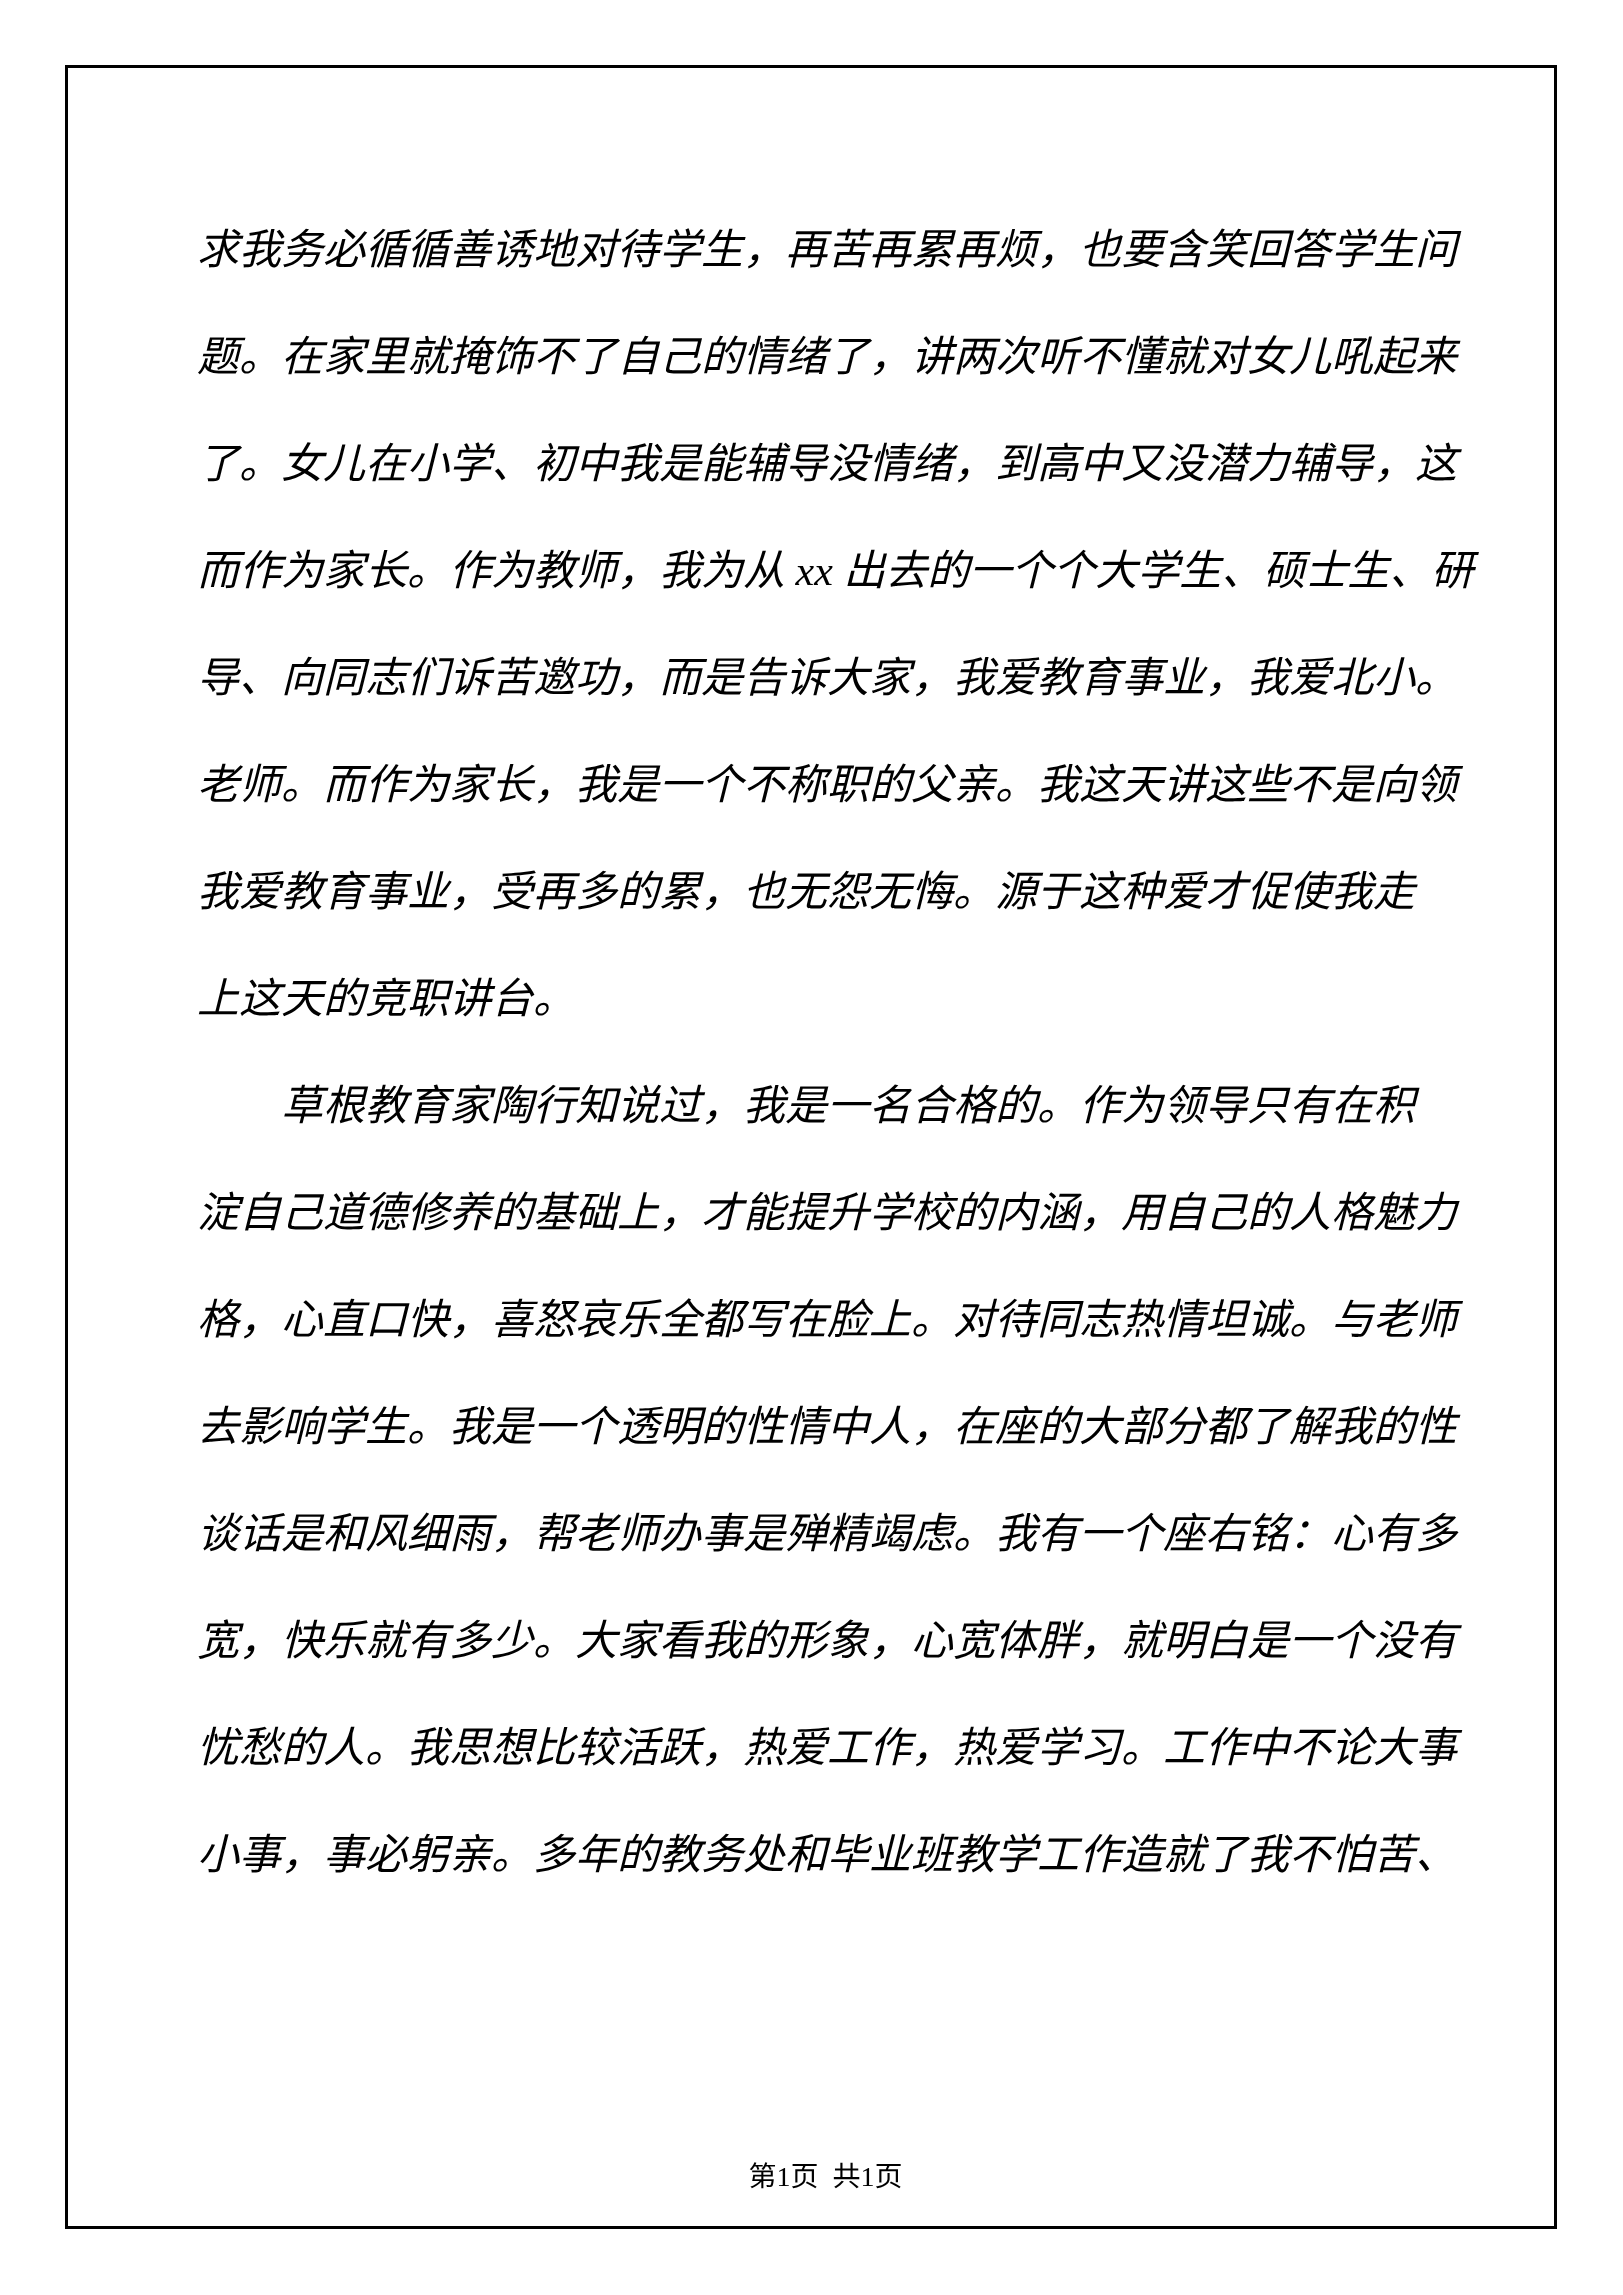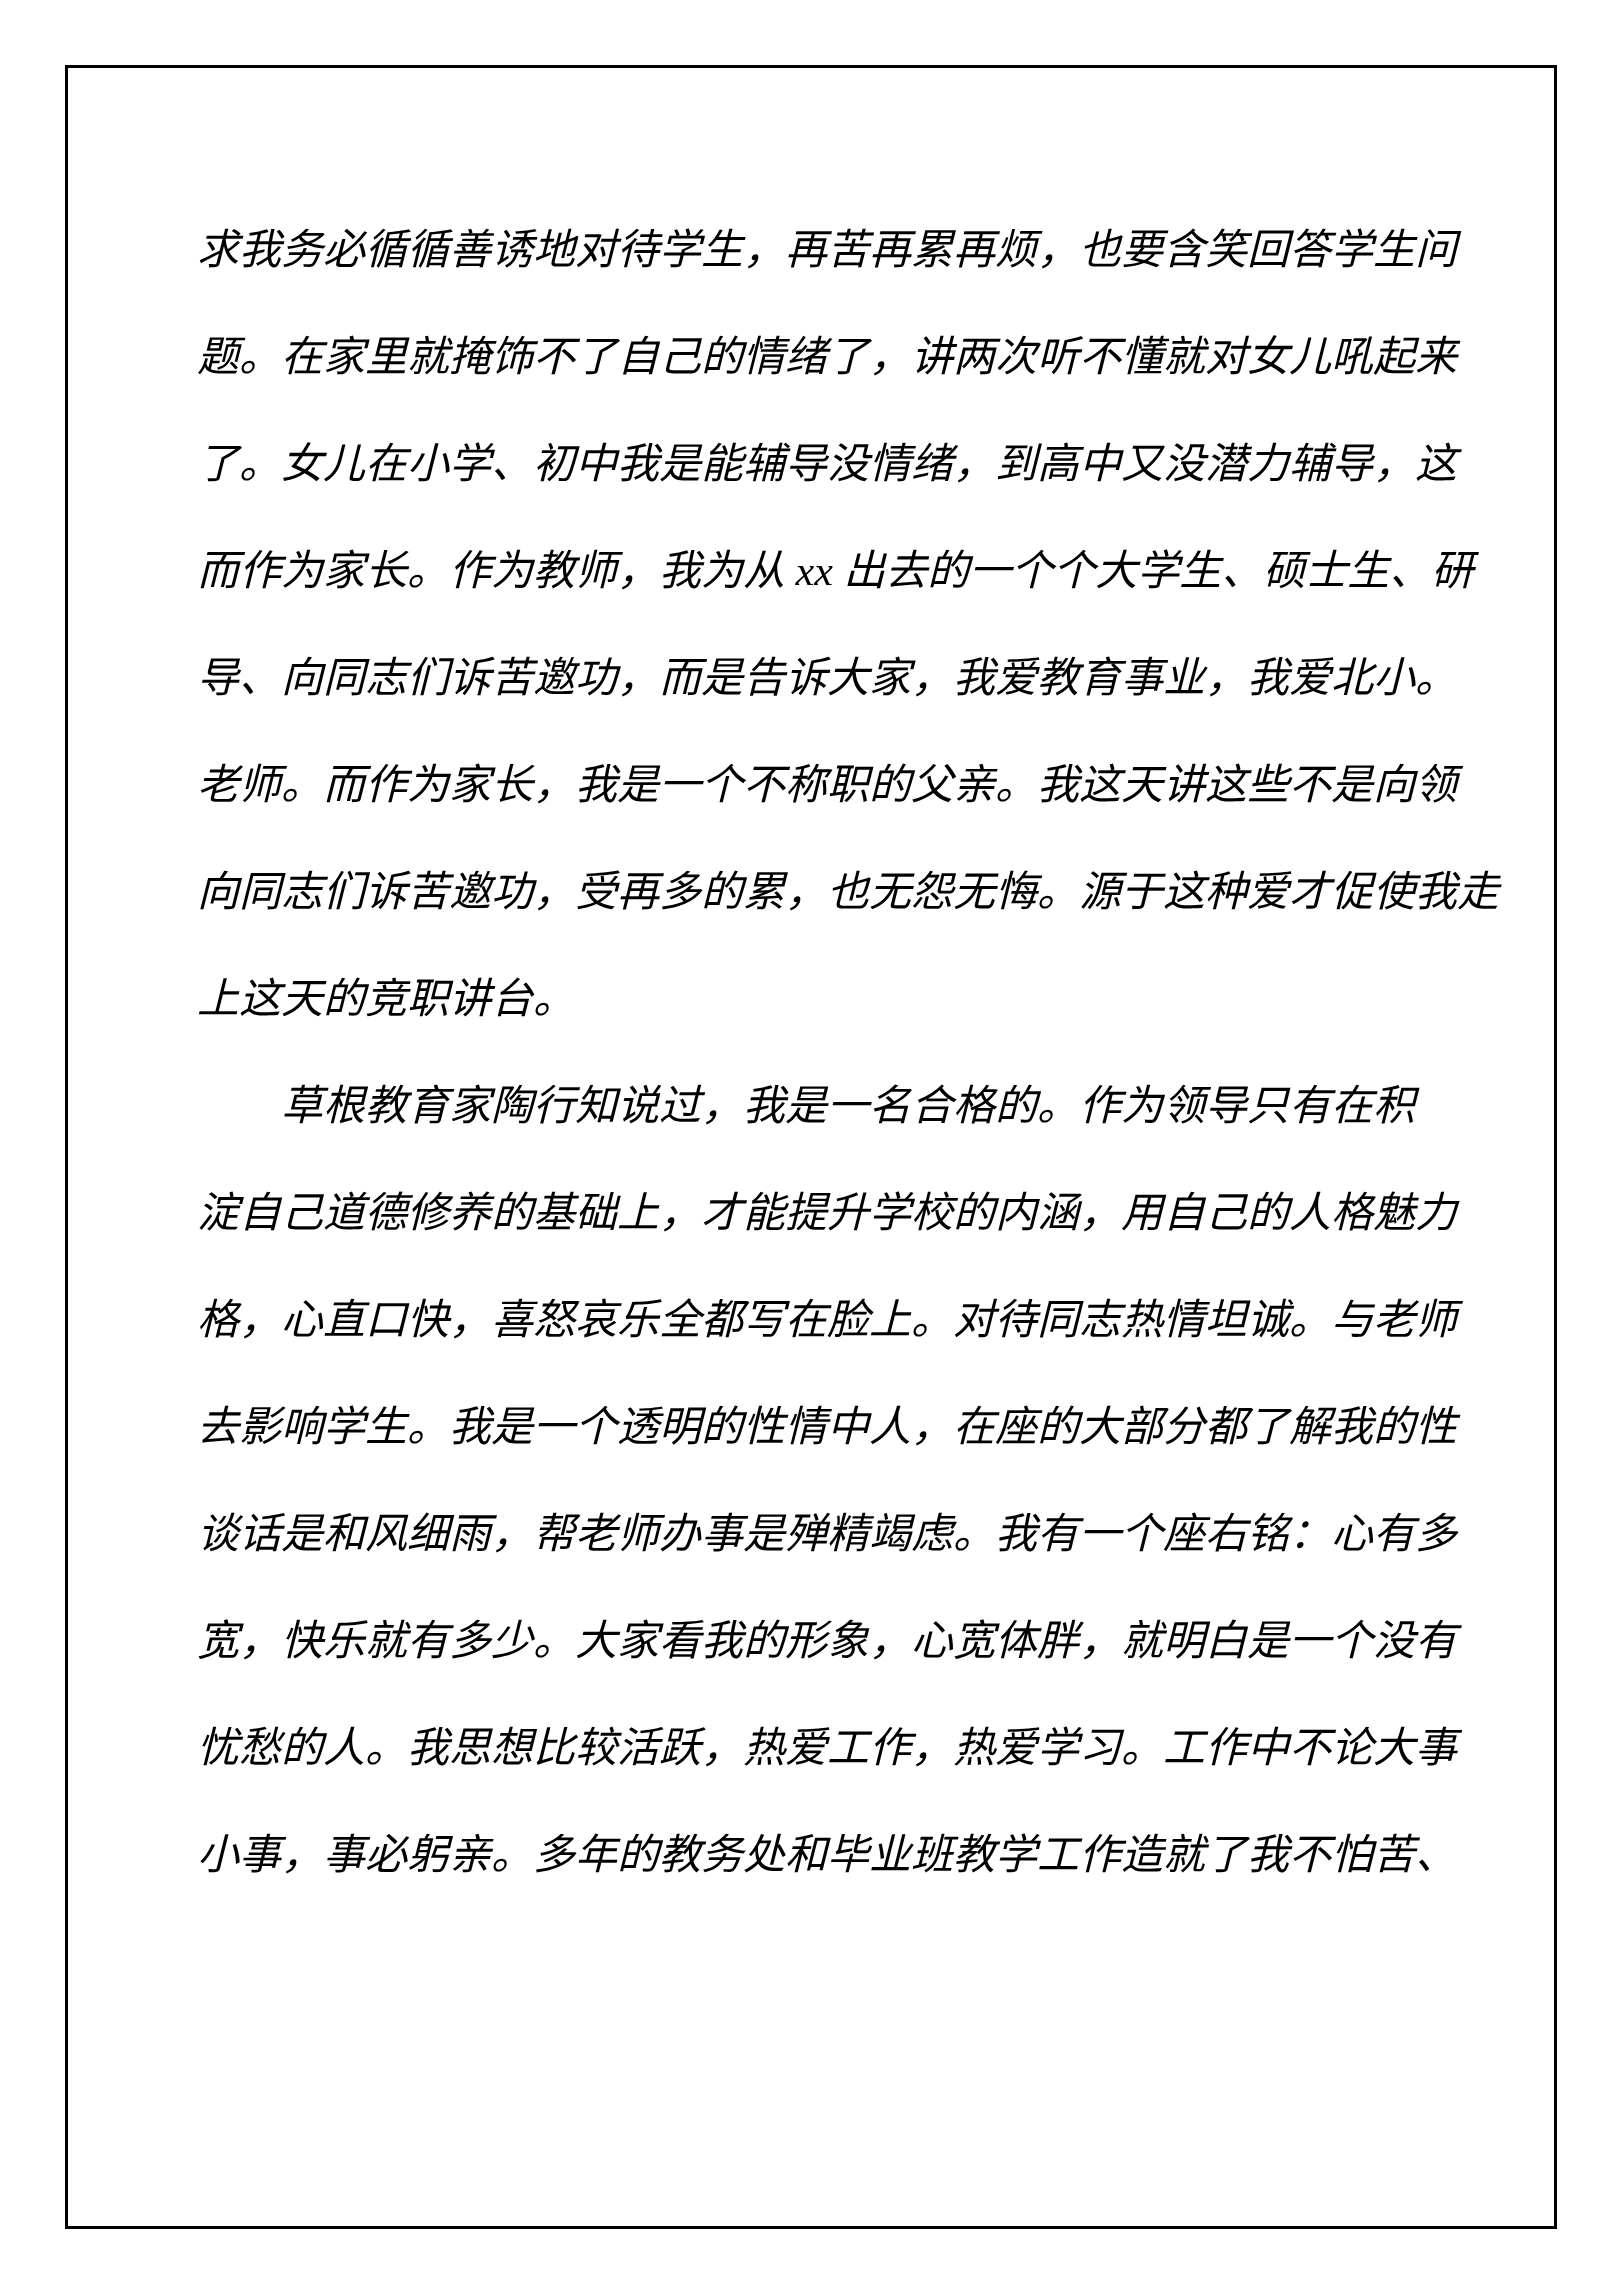--- a/index.html
+++ b/index.html
@@ -56,25 +56,28 @@
 
 <div class="page">
   <div class="page-border"></div>
   <div class="doc-body">
       <div class="line">求我务必循循善诱地对待学生，再苦再累再烦，也要含笑回答学生问</div>
       <div class="line">题。在家里就掩饰不了自己的情绪了，讲两次听不懂就对女儿吼起来</div>
       <div class="line">了。女儿在小学、初中我是能辅导没情绪，到高中又没潜力辅导，这</div>
       <div class="line">而作为家长。作为教师，我为从 xx 出去的一个个大学生、硕士生、研</div>
       <div class="line">导、向同志们诉苦邀功，而是告诉大家，我爱教育事业，我爱北小。</div>
       <div class="line">老师。而作为家长，我是一个不称职的父亲。我这天讲这些不是向领</div>
-      <div class="line">向同志们诉苦邀功，受再多的累，也无怨无悔。源于这种爱才促使我走</div>
+      <div class="line">我爱教育事业，受再多的累，也无怨无悔。源于这种爱才促使我走</div>
       <div class="line">上这天的竞职讲台。</div>
       <div class="line">　　草根教育家陶行知说过，我是一名合格的。作为领导只有在积</div>
       <div class="line">淀自己道德修养的基础上，才能提升学校的内涵，用自己的人格魅力</div>
       <div class="line">格，心直口快，喜怒哀乐全都写在脸上。对待同志热情坦诚。与老师</div>
       <div class="line">去影响学生。我是一个透明的性情中人，在座的大部分都了解我的性</div>
       <div class="line">谈话是和风细雨，帮老师办事是殚精竭虑。我有一个座右铭：心有多</div>
       <div class="line">宽，快乐就有多少。大家看我的形象，心宽体胖，就明白是一个没有</div>
       <div class="line">忧愁的人。我思想比较活跃，热爱工作，热爱学习。工作中不论大事</div>
       <div class="line">小事，事必躬亲。多年的教务处和毕业班教学工作造就了我不怕苦、</div>
     </div>
+  <div class="page-footer">
+    <span>第1页  共1页</span>
+  </div>
 </div>
 
 
 </body></html>

